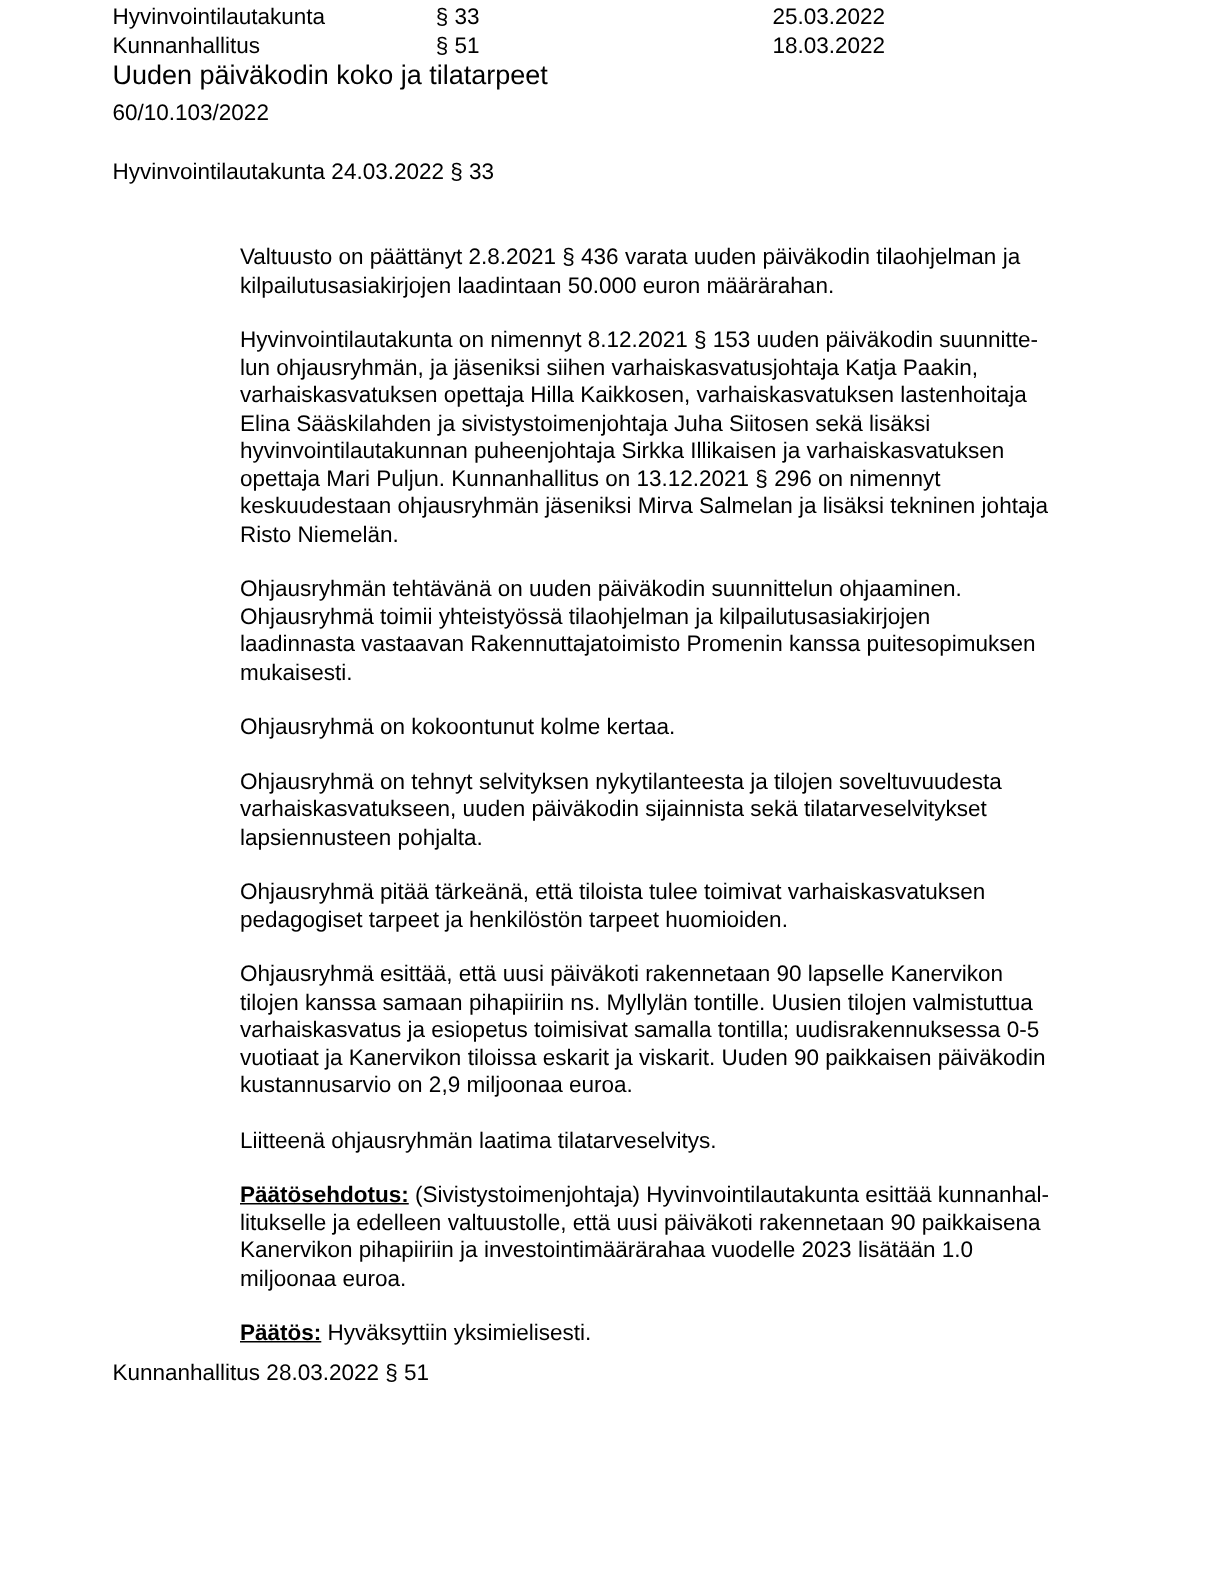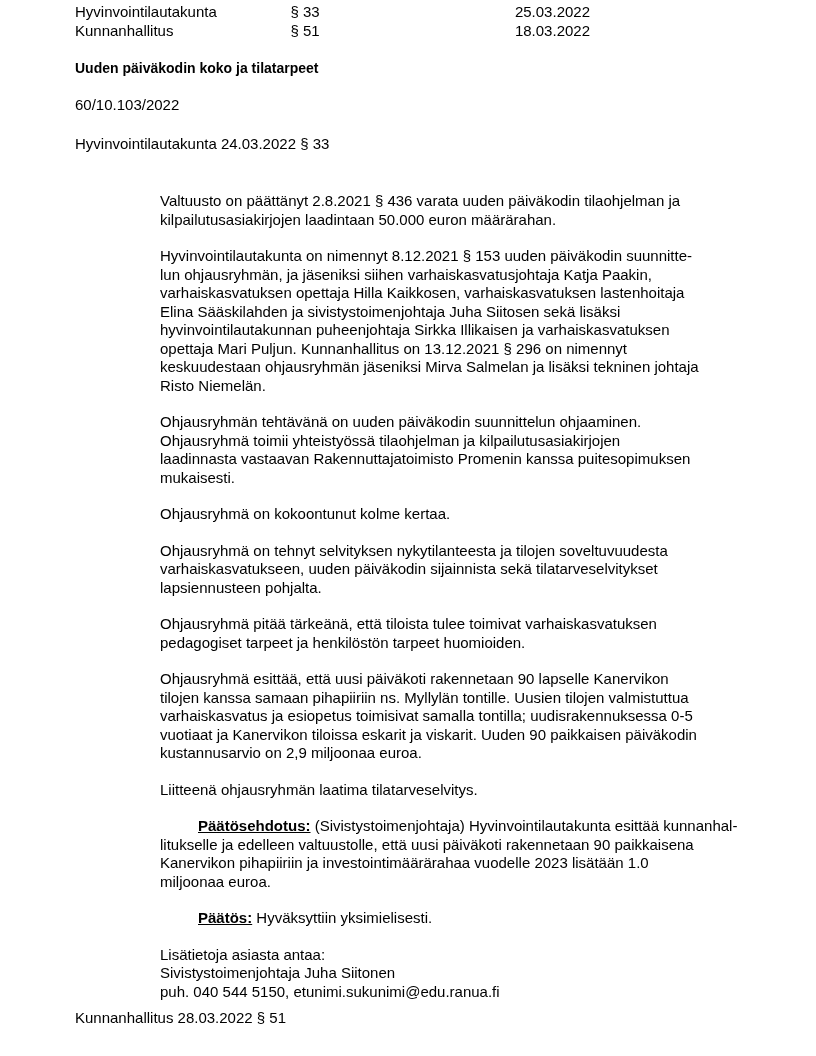--- a/index.html
+++ b/index.html
@@ -17,41 +17,39 @@
     width: 660px;
     height: 1056px;
     padding: 3px 70px 0 75px;
   }
   .header-table { width: 100%; }
   .header-row { display: flex; }
   .hcol-body    { width: 218px; }
   .hcol-section { width: 227px; }
   .hcol-date    { flex: 1; }
   .doc-title {
-    font-size: 14px;
+    font-size: 18px;
     line-height: 21px;
-    font-weight: bold;
-    margin-top: 18px;
+    font-weight: normal;
   }
-  .case-number   { margin-top: 17px; }
+  .case-number   { margin-top: 6px; }
   .section-heading { margin-top: 20px; }
   .body-blocks {
     margin-left: 85px;   
     width: 592px;
     margin-top: 39px;
   }
   .para {
     white-space: pre-line;
     margin-bottom: 18px;
   }
   .para:last-child { margin-bottom: 0; }
   .runin-label {
     font-weight: bold;
     text-decoration: underline;
-    margin-left: 38px;
   }
   .footer-line { margin-top: 8px; }
 </style>
 </head>
 <body>
 
 <div class="page">
 
   <div class="header-table">
     <div class="header-row">
@@ -100,20 +98,17 @@
 kustannusarvio on 2,9 miljoonaa euroa.</div>
     <div class="para">Liitteenä ohjausryhmän laatima tilatarveselvitys.</div>
 
     <div class="para"><span class="runin-label">Päätösehdotus:</span><span> (Sivistystoimenjohtaja) Hyvinvointilautakunta esittää kunnanhal-
 litukselle ja edelleen valtuustolle, että uusi päiväkoti rakennetaan 90 paikkaisena
 Kanervikon pihapiiriin ja investointimäärärahaa vuodelle 2023 lisätään 1.0
 miljoonaa euroa.</span></div>
 
     <div class="para"><span class="runin-label">Päätös:</span><span> Hyväksyttiin yksimielisesti.</span></div>
 
-    <div class="para">Lisätietoja asiasta antaa:
-Sivistystoimenjohtaja Juha Siitonen
-puh. 040 544 5150, etunimi.sukunimi@edu.ranua.fi</div>
   </div>
 
   <div class="footer-line">Kunnanhallitus 28.03.2022 § 51</div>
 
 </div>
 
 </body></html>

